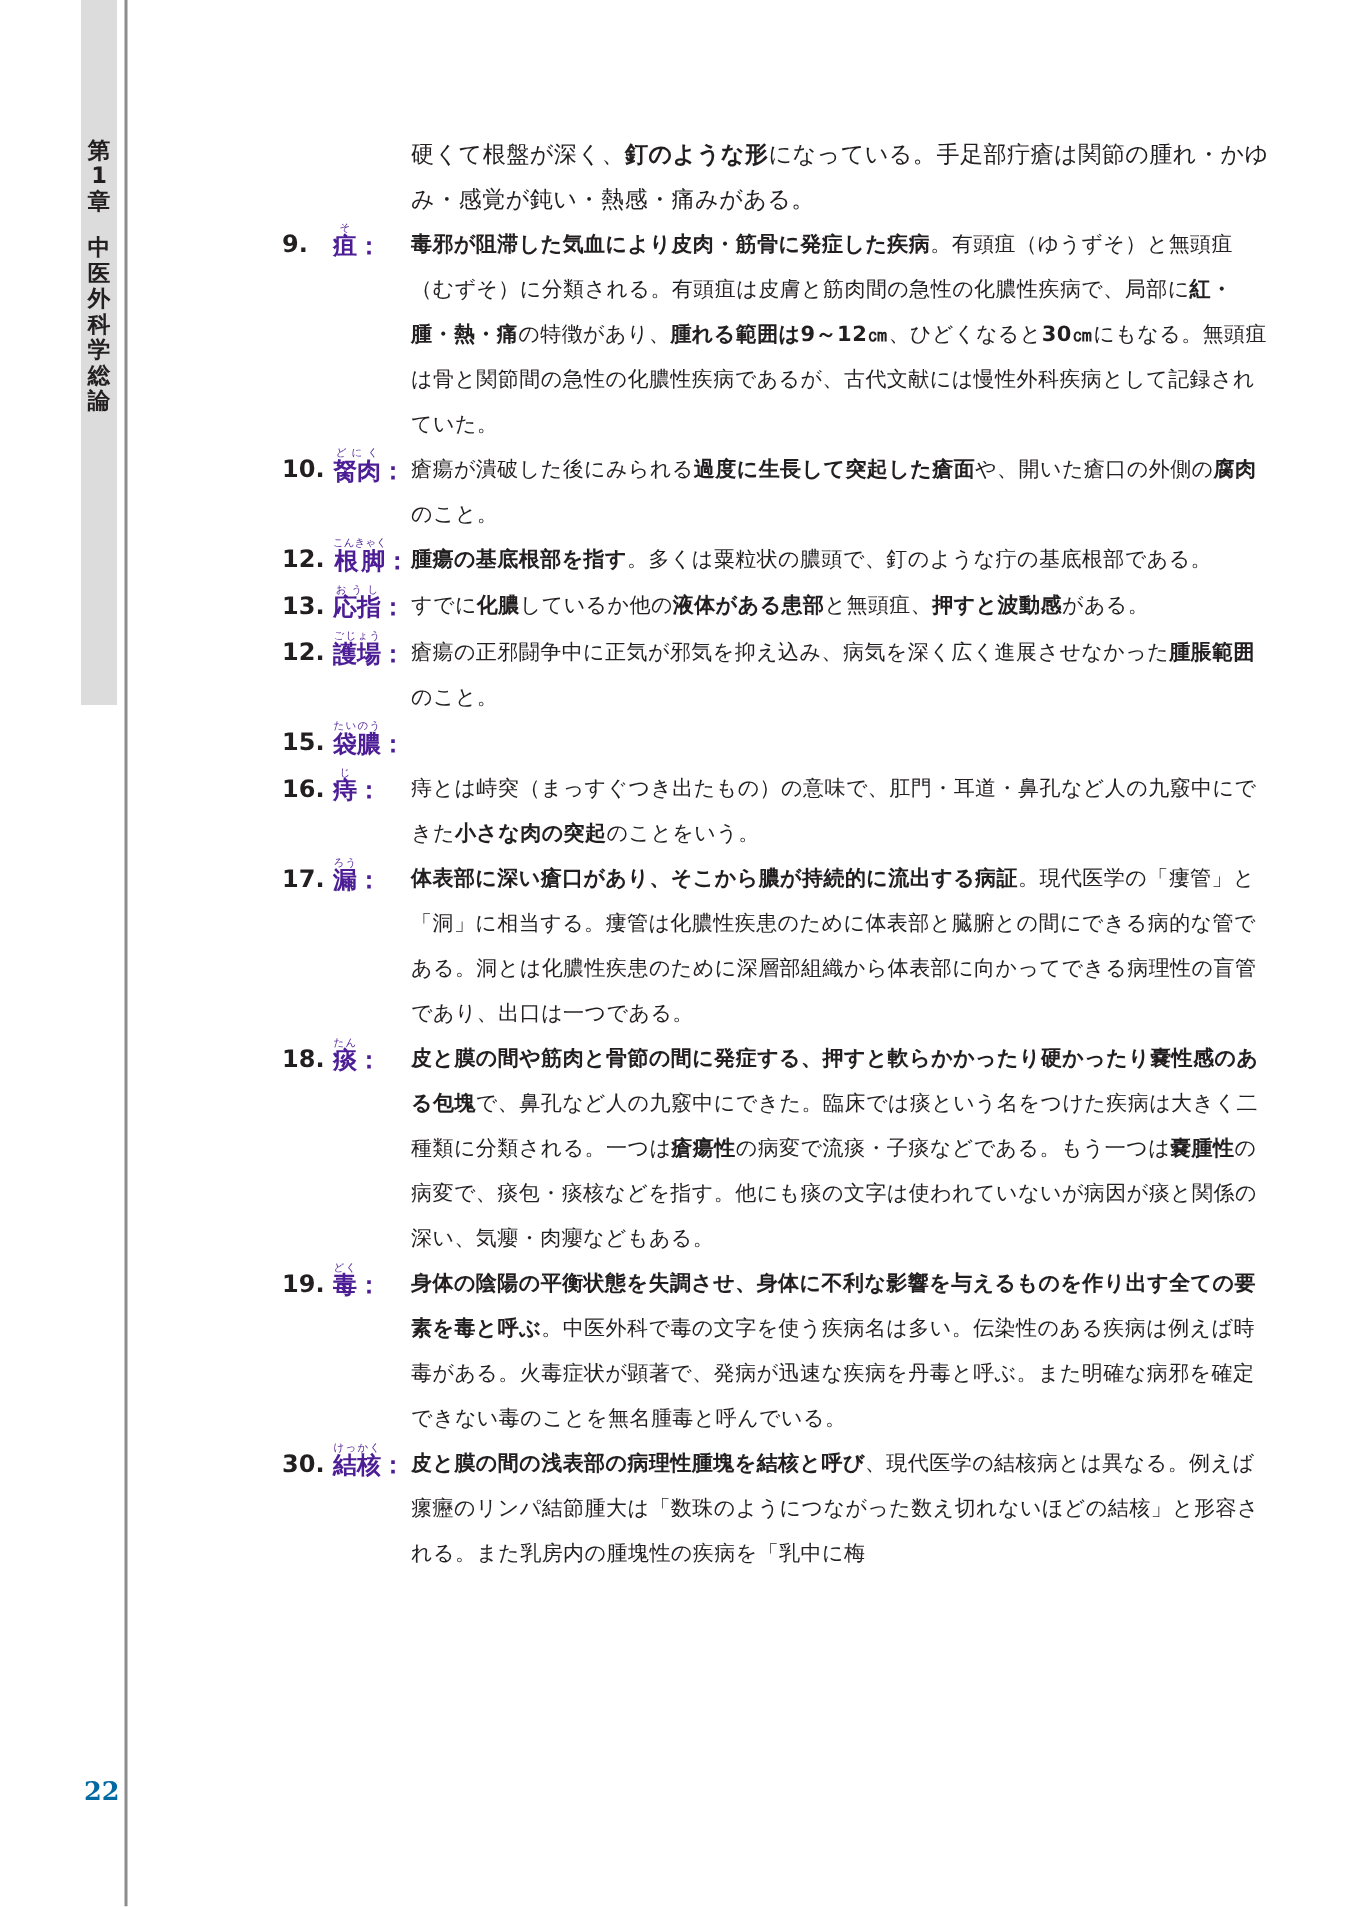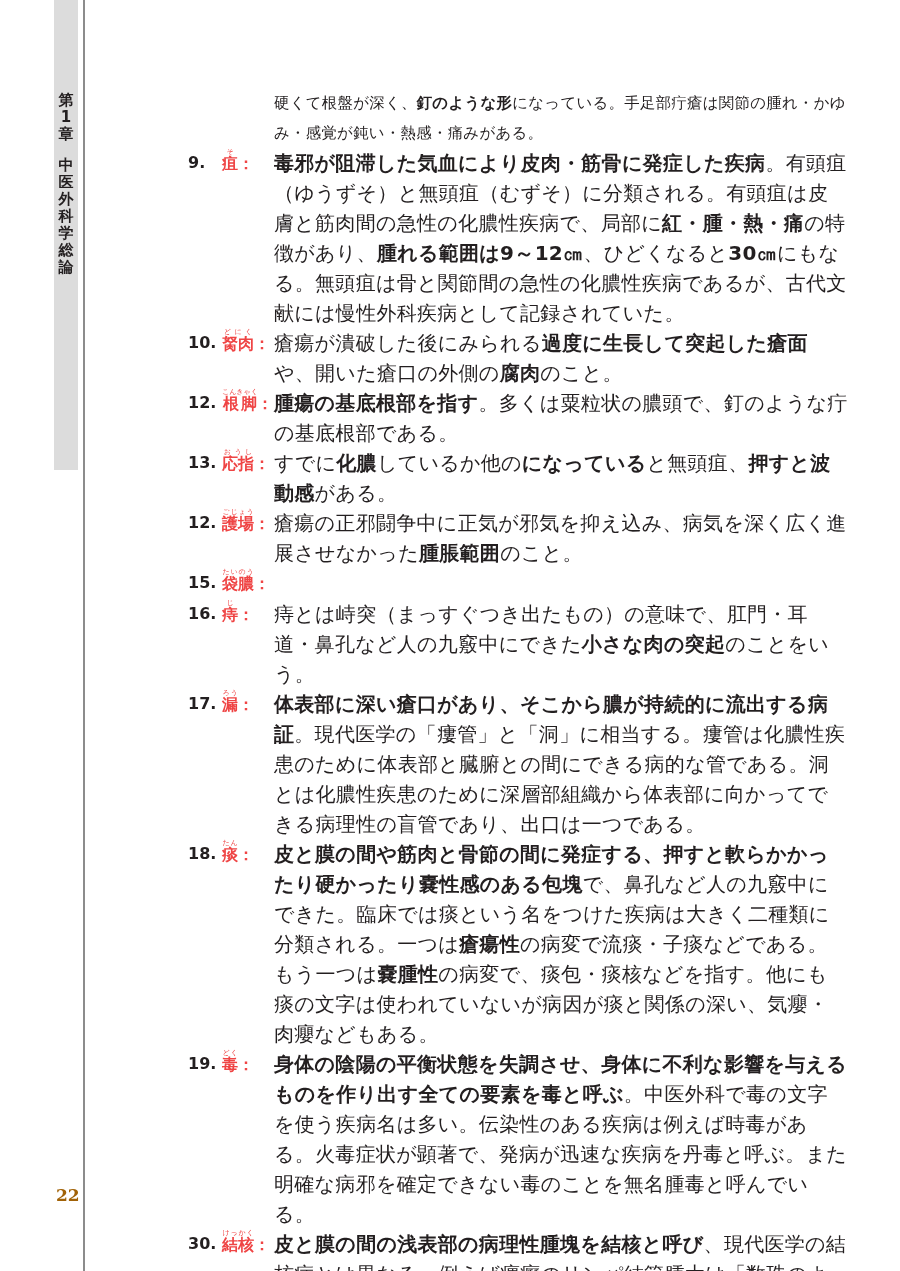--- a/index.html
+++ b/index.html
@@ -3,28 +3,28 @@
 <meta charset="utf-8">
 <style>
   html, body { margin:0; padding:0; background:#ffffff; }
   body { width:900px; height:1271px; position:relative; overflow:hidden;
          font-family:"DejaVu Serif", "Liberation Serif", serif; color:#231f20; }
   .chapter-tab { position:absolute; left:54px; top:0; width:24px; height:470px; background:#dcdcdc; }
   .chapter-tab .vt { position:absolute; left:0; top:92px; width:24px; text-align:center;
          font-family:"DejaVu Sans", sans-serif; font-weight:bold; font-size:15px; line-height:17px; color:#231f20; }
   .vline { position:absolute; left:83px; top:0; width:2px; height:1271px; background:#8c8c8c; }
   .page-number { position:absolute; left:56px; top:1185px; font-family:"DejaVu Serif", serif;
-         font-weight:bold; font-size:17px; color:#a16207; }
+         font-weight:bold; font-size:17px; color:#0369a1; }
   .content { position:absolute; left:140px; top:88px; width:660px;margin-left:48px; }
   .entry { display:flex; align-items:flex-start; }
   .num { width:34px; flex:none; font-family:"DejaVu Sans", sans-serif; font-weight:bold; font-size:16px;
          line-height:30px; color:#231f20; }
   .term { width:52px; flex:none; font-family:"DejaVu Sans", sans-serif; font-weight:bold; font-size:16px;
-          line-height:30px; color:#ef4444; white-space:nowrap; }
-  .body { flex:1; font-size:20px; line-height:30px; letter-spacing:0.3px; }
+          line-height:30px; color:#4c1d95; white-space:nowrap; }
+  .body { flex:1; font-size:14px; line-height:30px; letter-spacing:0.3px; }
   .lead { margin-left:86px; font-size:15.4px; line-height:30px; letter-spacing:0.3px; }
   b { font-family:"DejaVu Sans", sans-serif; font-weight:bold; }
   ruby rt { font-size:7px; font-weight:normal; font-family:"DejaVu Sans", sans-serif; }
 </style>
 </head>
 <body>
 
 <div class="chapter-tab">
   <div class="vt" id="chapter-label">
       <div>第</div>
@@ -57,21 +57,21 @@
         <div class="body"><span>瘡瘍が潰破した後にみられる</span><b>過度に生長して突起した瘡面</b><span>や、開いた瘡口の外側の</span><b>腐肉</b><span>のこと。</span></div>
       </div>
       <div class="entry">
         <div class="num">12.</div>
         <div class="term"><ruby>根脚<rt>こんきゃく</rt></ruby>：</div>
         <div class="body"><b>腫瘍の基底根部を指す</b><span>。多くは粟粒状の膿頭で、釘のような疔の基底根部である。</span></div>
       </div>
       <div class="entry">
         <div class="num">13.</div>
         <div class="term"><ruby>応指<rt>おうし</rt></ruby>：</div>
-        <div class="body"><span>すでに</span><b>化膿</b><span>しているか他の</span><b>になっている</b><span>と無頭疽、</span><b>押すと波動感</b><span>がある。</span></div>
+        <div class="body"><span>すでに</span><b>化膿</b><span>しているか他の</span><b>液体がある患部</b><span>と無頭疽、</span><b>押すと波動感</b><span>がある。</span></div>
       </div>
       <div class="entry">
         <div class="num">12.</div>
         <div class="term"><ruby>護場<rt>ごじょう</rt></ruby>：</div>
         <div class="body"><span>瘡瘍の正邪闘争中に正気が邪気を抑え込み、病気を深く広く進展させなかった</span><b>腫脹範囲</b><span>のこと。</span></div>
       </div>
       <div class="entry">
         <div class="num">15.</div>
         <div class="term"><ruby>袋膿<rt>たいのう</rt></ruby>：</div>
       </div>

